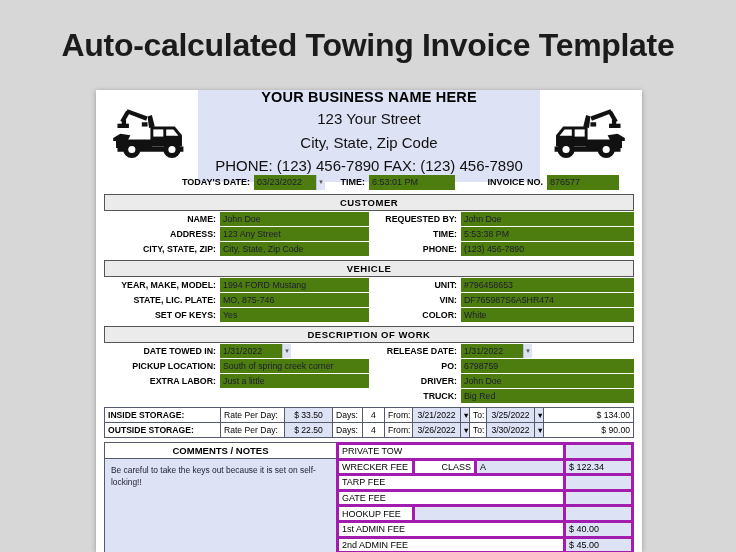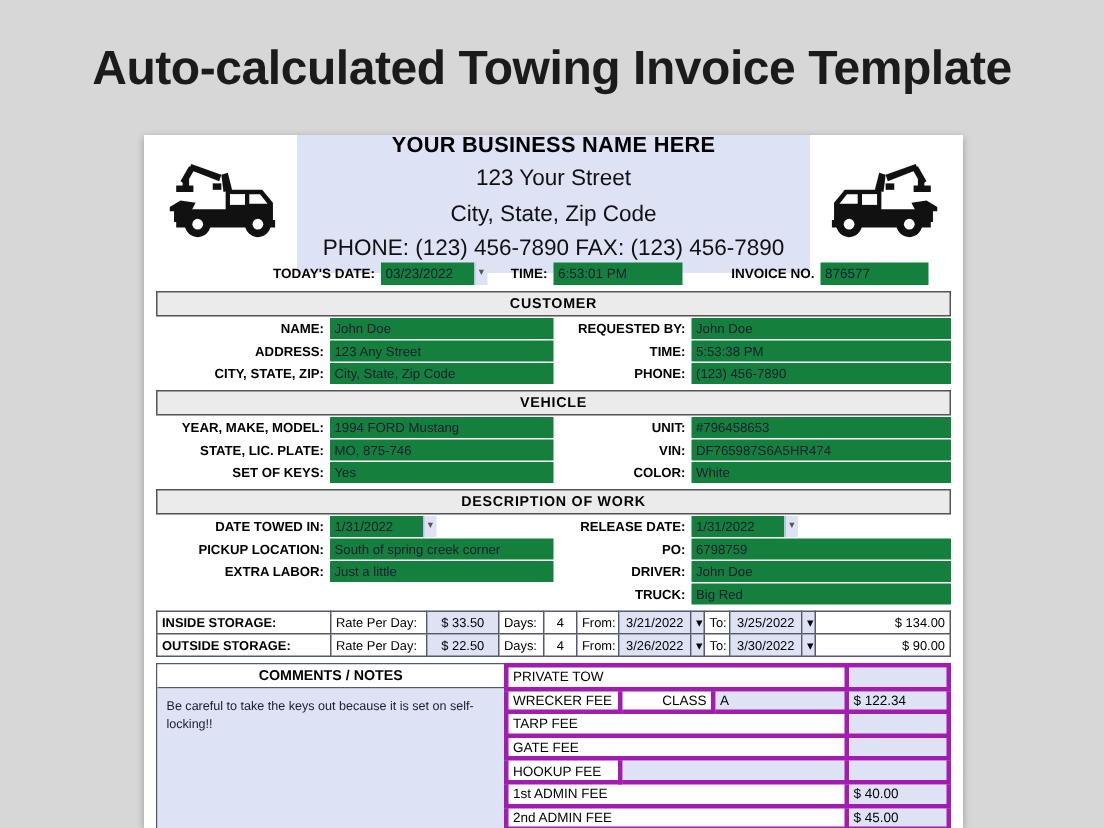--- a/index.html
+++ b/index.html
@@ -43,21 +43,21 @@
 
   
   .band{
     border:1.5px solid #555; background:#ebebeb;
     text-align:center; font-size:9.5px; font-weight:bold;
     letter-spacing:.5px; padding:2px 0; margin-top:4px;
   }
   .rowline{ display:flex; align-items:center; height:14px; font-size:8.8px; margin-top:1px; }
   .lbl{ font-weight:bold; text-align:right; padding-right:4px; line-height:14px;
         white-space:nowrap; color:#000; }
-  .fld{ background:#15803d; line-height:14px; padding-left:3px; color:#1c1c32;
+  .fld{ background:#4d7c0f; line-height:14px; padding-left:3px; color:#1c1c32;
         white-space:nowrap; overflow:hidden; }
   .spin{ width:9px; background:#dee2f5; border-left:1px solid #b9bfdd;
          font-size:7px; line-height:14px; text-align:center; color:#555; }
 
   
   .topline{ display:flex; align-items:stretch; height:15px; font-size:9px; margin:5px 0 0 0; }
 
   
   .twocol{ display:flex; }
   .col{ flex:1 1 50%; }

